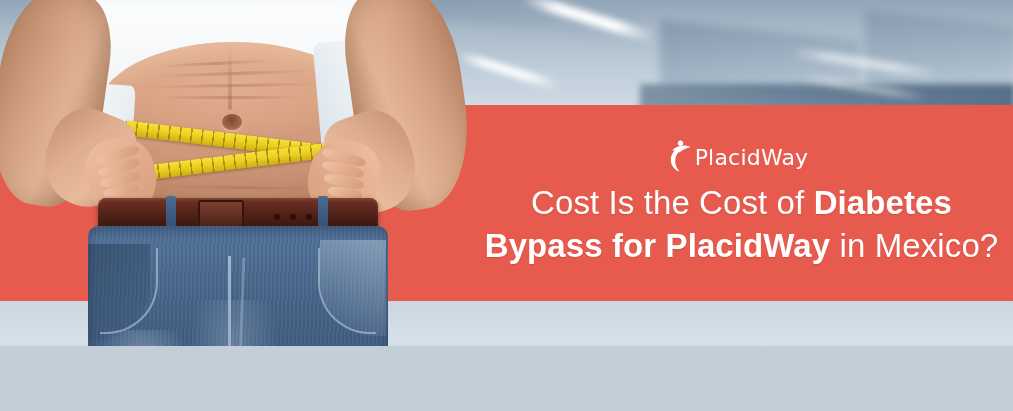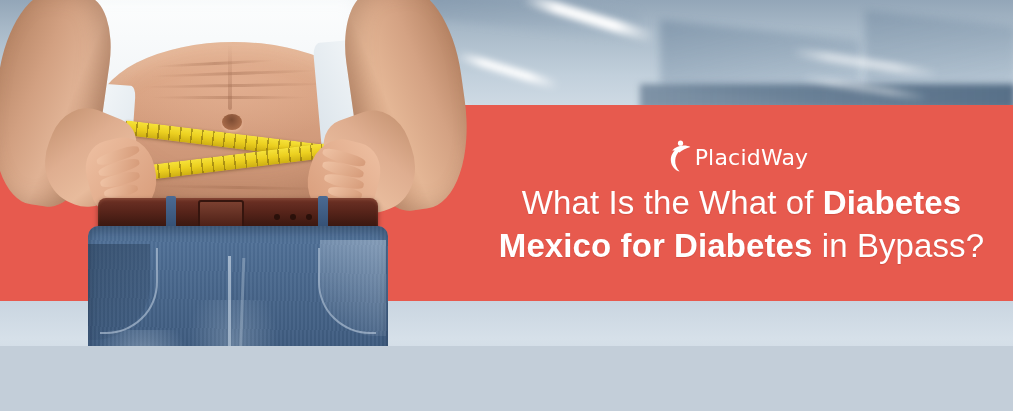--- a/index.html
+++ b/index.html
@@ -421,19 +421,19 @@
     <div class="logo">
       <svg class="logo-mark" viewBox="0 0 24 34" aria-hidden="true">
         <circle cx="11.5" cy="5.2" r="2.6" fill="#ffffff"></circle>
         <path d="M3.2 12.6 C7.6 7.2 16.6 6.2 21.4 9.0 C17.2 10.2 13.4 12.0 10.4 14.6 C8.0 13.2 5.4 12.6 3.2 12.6 Z" fill="#ffffff"></path>
         <path d="M8.6 10.6 C4.2 13.0 1.4 17.8 1.9 22.9 C2.4 28.2 6.0 32.2 10.6 33.6 C7.6 30.4 6.0 26.6 6.2 22.6 C6.4 18.4 8.2 14.6 11.6 12.0 Z" fill="#ffffff"></path>
       </svg>
       <span class="logo-text">PlacidWay</span>
     </div>
 
     <div class="headline">
-      <div><span>What Is the What of </span><b>Diabetes</b></div>
-      <div><b>Mexico for Diabetes</b><span> in Bypass?</span></div>
+      <div><span>Cost Is the Cost of </span><b>Diabetes</b></div>
+      <div><b>Bypass for PlacidWay</b><span> in Mexico?</span></div>
     </div>
 
   </div>
 
 </div>
 
 </body></html>

